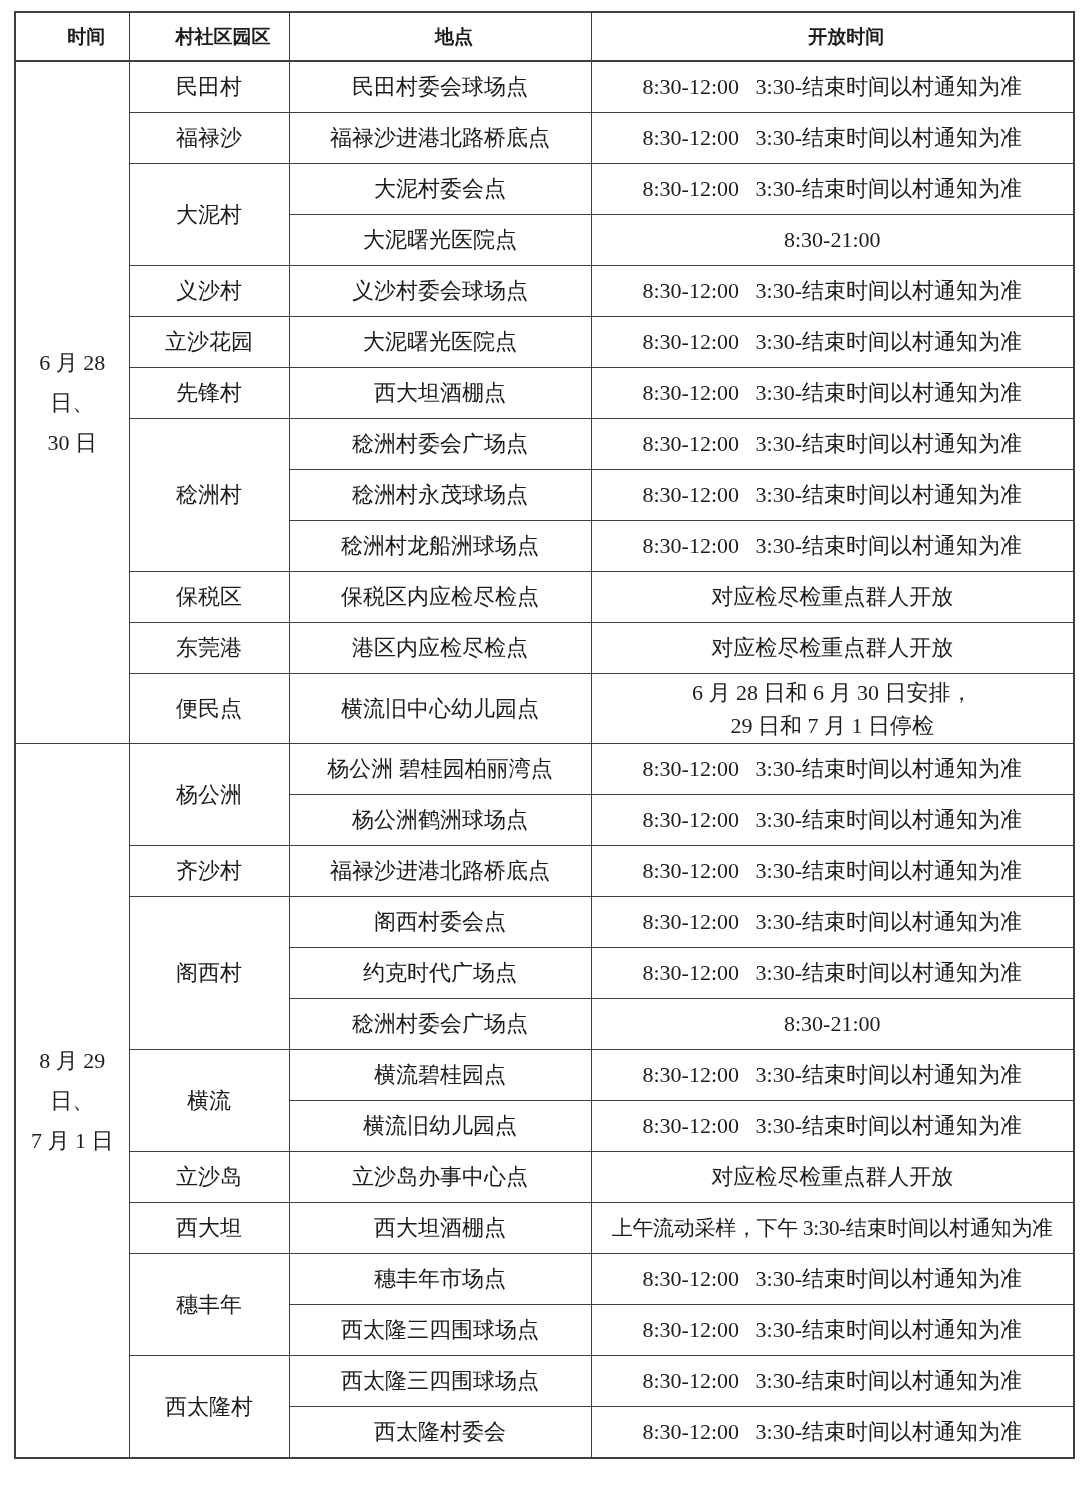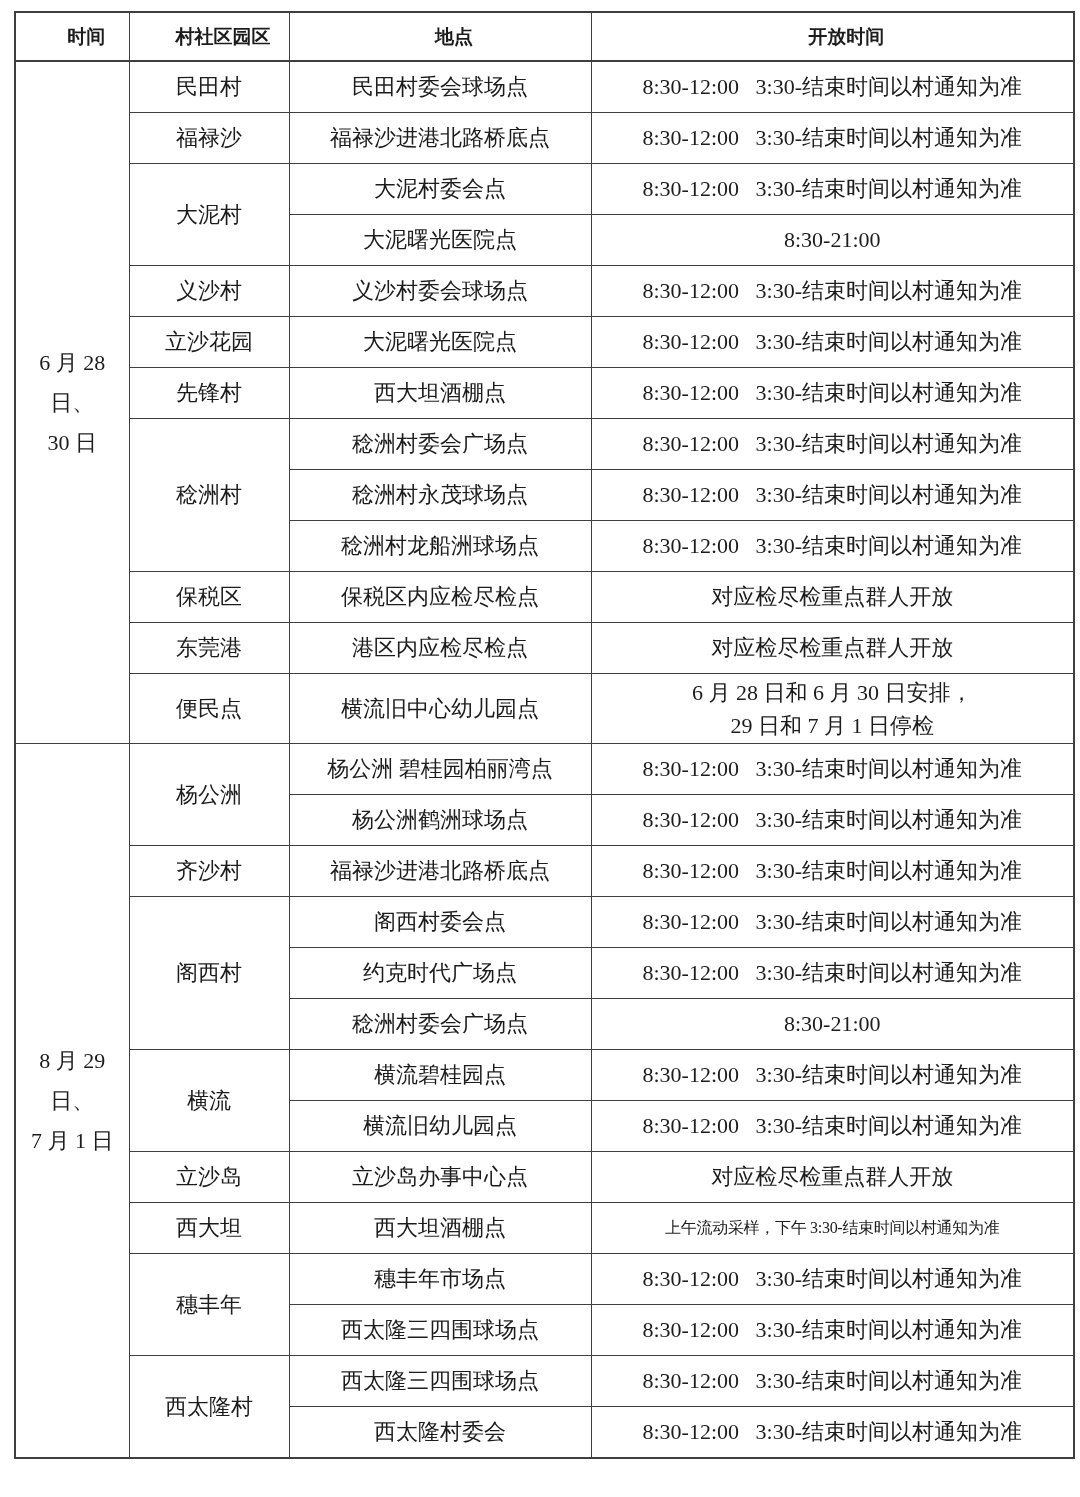--- a/index.html
+++ b/index.html
@@ -30,21 +30,21 @@
     height: 47px;
     font-weight: bold;
     font-size: 19px;
     border-bottom: 2px solid #3f3f3f;
     padding-left: 28px;
   }
   td { height: 50px; }
   tr.tall td { height: 69px; }
   .time-line { line-height: 40px; }
   .two-line div { line-height: 33px; }
-  td.tight { font-size: 16px; letter-spacing: -0.3px; }
+  td.tight { font-size: 21px; letter-spacing: -0.3px; }
 </style>
 </head>
 <body>
 
 <table class="schedule">
   <colgroup>
     <col style="width:114px">
       <col style="width:160px">
       <col style="width:302px">
       <col style="width:483px">

